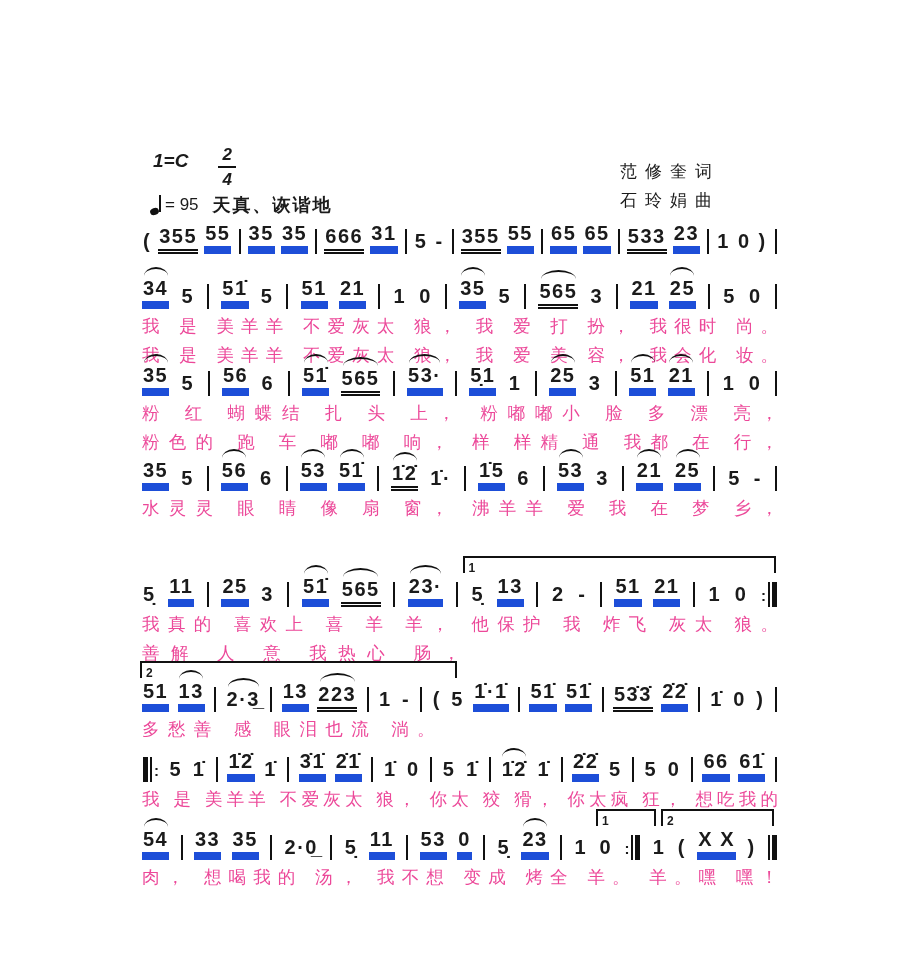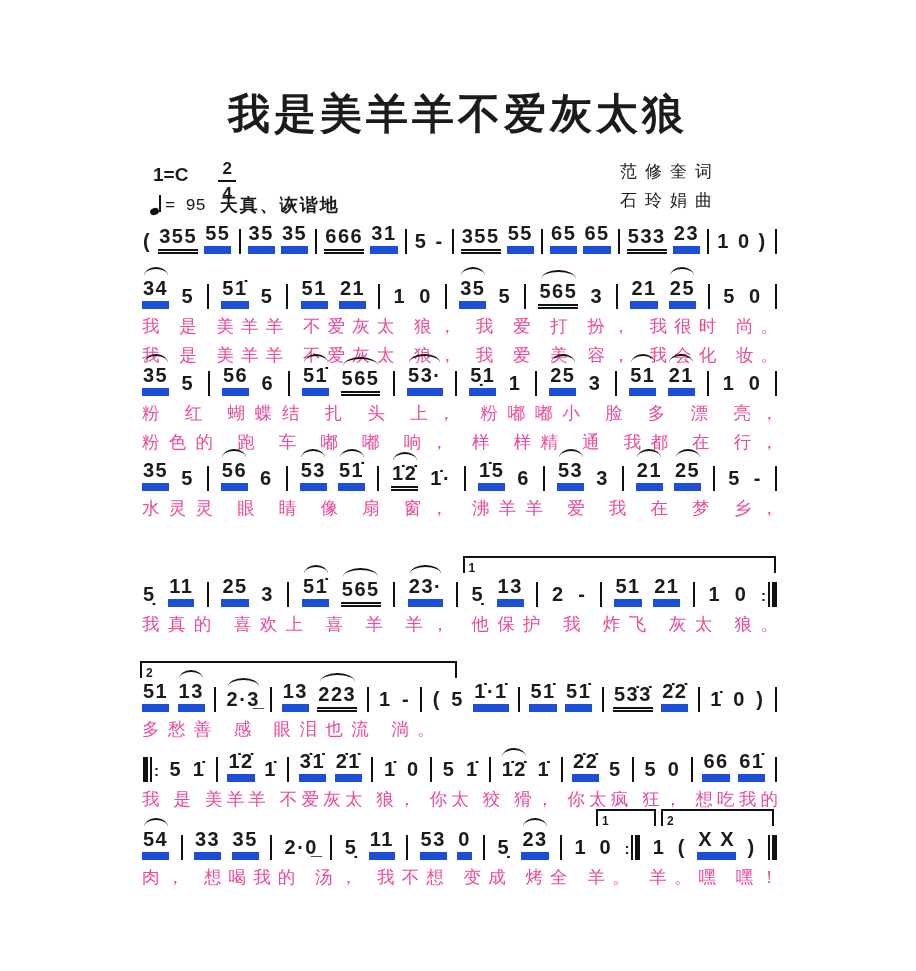--- a/index.html
+++ b/index.html
@@ -5,25 +5,25 @@
   html,body{margin:0;padding:0;background:#e9e9e9;}
   .page{
     position:relative;width:916px;height:971px;background:#ffffff;
     font-family:"Liberation Sans",sans-serif;color:#1b1b1b;overflow:hidden;
     margin:0 auto;
   }
   .title{
     position:absolute;top:86px;left:0;right:0;text-align:center;
     font-family:"DejaVu Serif",serif;font-weight:bold;font-size:42px;letter-spacing:4px;
   }
-  .meta-key{position:absolute;left:153px;top:164px;font-size:19px;font-weight:bold;display:flex;align-items:flex-start;}
+  .meta-key{position:absolute;left:153px;top:150px;font-size:19px;font-weight:bold;display:flex;align-items:flex-start;font-style:italic;}
   .timesig{display:inline-flex;flex-direction:column;align-items:center;font-weight:bold;font-size:17px;line-height:1;margin-left:30px;margin-top:-4px;}
   .timesig .num{border-bottom:2px solid #111;padding:0 4px 3px;}
   .timesig .den{padding-top:3px;}
-  .tempo-row{position:absolute;left:150px;top:193px;display:flex;align-items:center;font-size:17px;font-weight:bold;font-family:Liberation Mono, monospace;}
+  .tempo-row{position:absolute;left:150px;top:193px;display:flex;align-items:center;font-size:17px;font-weight:bold;}
   .qnote{display:inline-block;width:11px;height:20px;position:relative;margin-right:4px;}
   .qnote::before{content:"";position:absolute;bottom:0;left:0;width:9px;height:7px;background:#111;border-radius:50%;transform:rotate(-20deg);}
   .qnote::after{content:"";position:absolute;right:0;bottom:3px;width:2px;height:17px;background:#111;}
   .tempo-val{font-weight:normal;font-size:17px;margin-right:14px;}
   .expression{font-size:18px;font-weight:bold;letter-spacing:2px;}
   .credits{position:absolute;left:620px;top:158px;font-size:17px;letter-spacing:8px;line-height:1.7;white-space:nowrap;}
   .score{position:absolute;left:0;top:0;width:100%;height:100%;}
   .system{position:absolute;left:142px;width:636px;}
   .notes-row{display:flex;justify-content:space-between;align-items:flex-end;height:30px;}
   .tok{position:relative;font-weight:bold;font-size:20px;line-height:26px;letter-spacing:1.5px;white-space:pre;padding:0 1px;}
@@ -42,21 +42,20 @@
     font-family:"DejaVu Sans",sans-serif;white-space:pre-wrap;
     text-align:justify;text-align-last:justify;
   }
   .volta{position:absolute;top:-21px;height:15px;border-top:2px solid #111;border-left:2px solid #111;border-right:2px solid #111;}
   .vlbl{font-size:12px;font-weight:bold;padding-left:4px;display:inline-block;line-height:14px;}
 </style>
 </head>
 <body>
 
 <div class="page">
-  <div class="title">我是美羊羊不爱灰太狼</div>
 
   <div class="meta-key">
     <span>1=C</span>
     <span class="timesig">
       <span class="num">2</span>
       <span class="den">4</span>
     </span>
   </div>
 
   <div class="tempo-row">
@@ -292,20 +291,21 @@
           </span>
           <span class="tok">1</span>
           <span class="tok">0</span>
           <span class="bars">
             <span class="b-dots">:</span>
             <div class="b-thin"></div>
             <div class="b-thick"></div>
           </span>
         </div>
         <div class="lyrics">我真的 喜欢上 喜 羊 羊， 他保护 我 炸飞 灰太 狼。</div>
+        <div class="lyrics" style="width: 50%;">善解 人 意 我热心 肠，</div>
       </div>
       <div class="system" style="top: 682px;">
         <div class="notes-row">
           <div class="volta" style="left: -0.3%; width: 49.2%;"><span class="vlbl">2</span></div>
           <span class="tok u1">51</span>
           <span class="tok u1 slur">13</span>
           <span class="bars">
             <div class="b-thin"></div>
           </span>
           <span class="tok slur">2·3̲</span>

